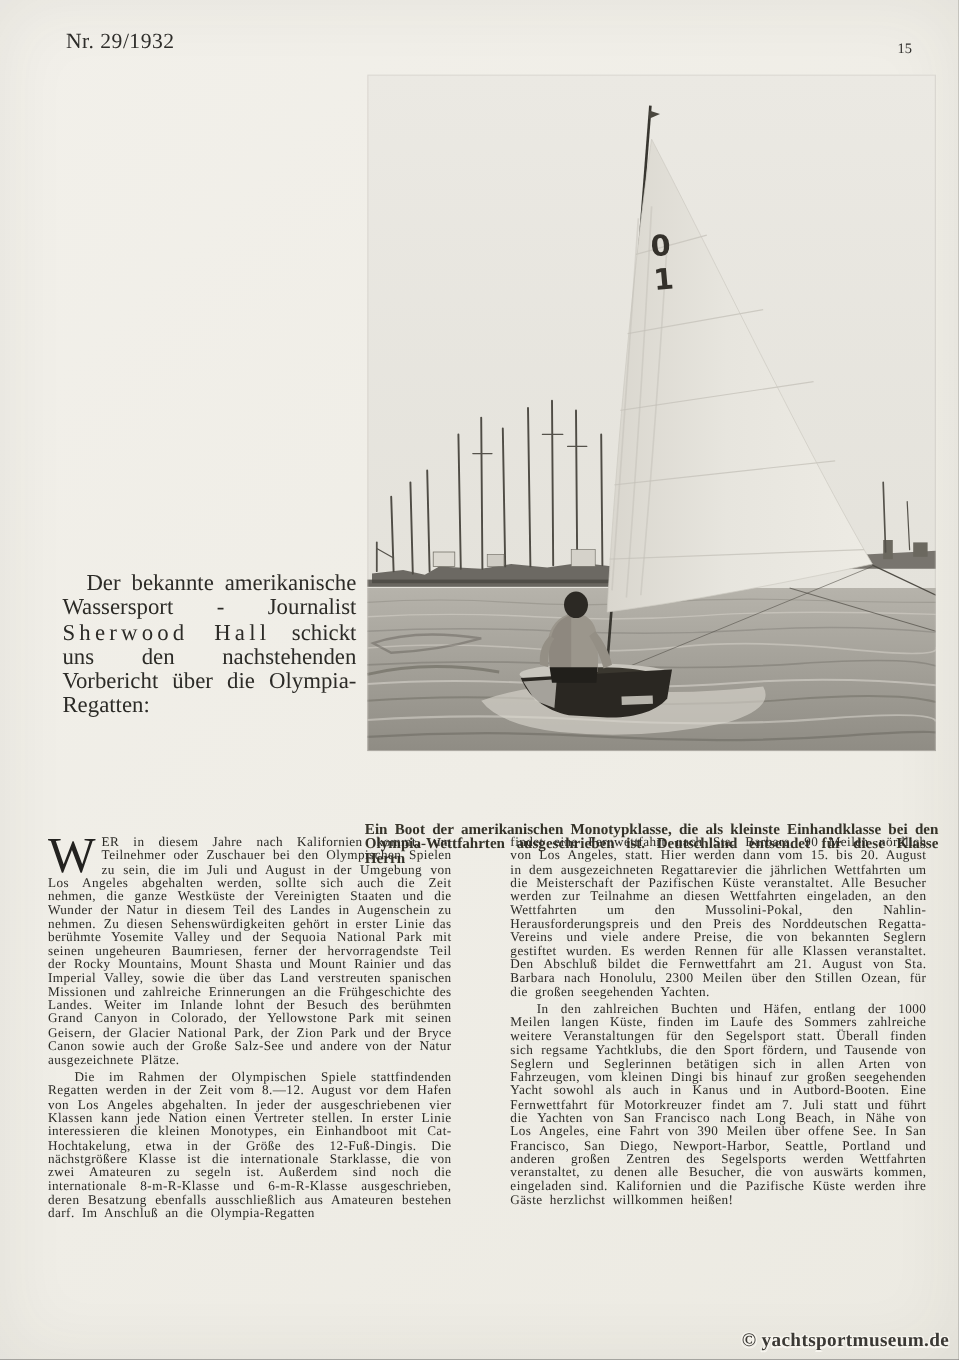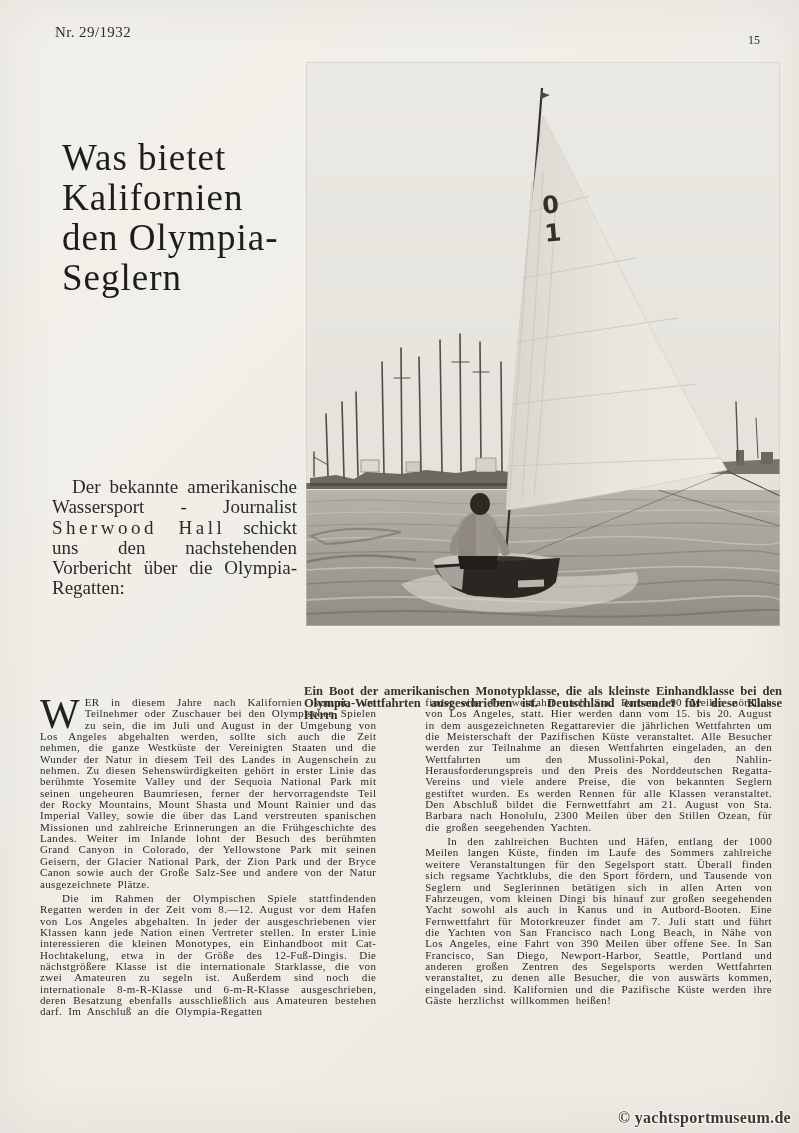--- a/index.html
+++ b/index.html
@@ -2,21 +2,21 @@
 <html><head>
 <meta charset="utf-8">
 <style>
   html,body{margin:0;padding:0;background:#8a8a86;}
   .page{
     position:relative; width:799px; height:1133px; margin:0 auto;
     background:linear-gradient(135deg,#f2f0ea 0%, #efede6 55%, #eceae2 100%);
     font-family:"Liberation Serif", serif; color:#2b2a27; overflow:hidden;
     box-shadow:inset 0 0 60px rgba(60,55,40,0.07);
   }
-  .issue{position:absolute; left:55px; top:24px; font-size:15px; letter-spacing:0.4px; color:#2e2d2a;}
+  .issue{position:absolute; left:55px; top:24px; font-size:18px; letter-spacing:0.4px; color:#2e2d2a;}
   .pageno{position:absolute; left:748px; top:33px; font-size:12px; color:#2e2d2a;}
 
   .title{position:absolute; left:62px; top:138px; margin:0; font-weight:normal;
     font-size:37px; line-height:40px; letter-spacing:1px; color:#1d1c19;}
   .title div{white-space:nowrap;}
 
   .intro{position:absolute; left:52px; top:477px; width:245px;
     font-size:19px; line-height:20.3px; text-align:justify; text-indent:20px;
     word-spacing:2px; color:#2c2b27;}
   .sperr{letter-spacing:3.5px;}
@@ -46,26 +46,20 @@
     text-shadow:-1px -1px 0 #f7f5ef, 1px -1px 0 #f7f5ef, -1px 1px 0 #f7f5ef, 1px 1px 0 #f7f5ef;}
 </style>
 </head>
 <body>
 
 <div class="page">
 
   <div class="issue">Nr. 29/1932</div>
   <div class="pageno">15</div>
 
-  <h1 class="title">
-    <div>Was bietet</div>
-    <div>Kalifornien</div>
-    <div>den Olympia-</div>
-    <div>Seglern</div>
-  </h1>
 
   <div class="intro"><span>Der bekannte amerikanische Wassersport - Journalist </span><span class="sperr">Sherwood Hall</span><span> schickt uns den nachstehenden Vorbericht über die Olympia-Regatten:</span></div>
 
   <figure class="photo">
     <svg width="474" height="564" viewBox="0 0 474 564" xmlns="http://www.w3.org/2000/svg">
       <defs>
         <linearGradient id="skyG" x1="0" y1="0" x2="0" y2="1">
           <stop offset="0" stop-color="#ebe9e3"></stop>
             <stop offset="1" stop-color="#e4e2db"></stop>
         </linearGradient>

